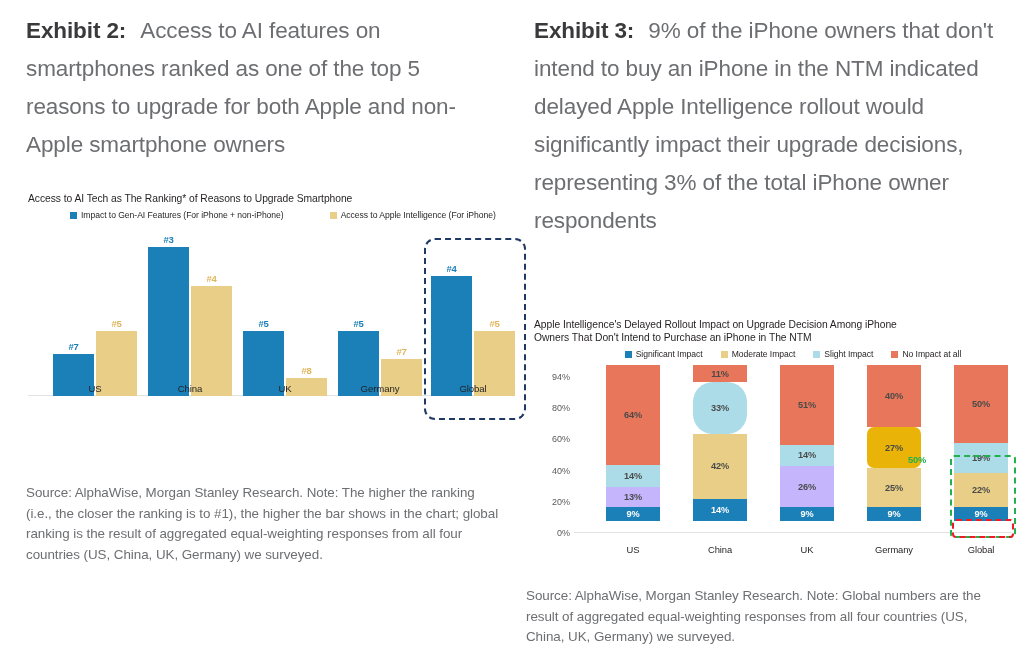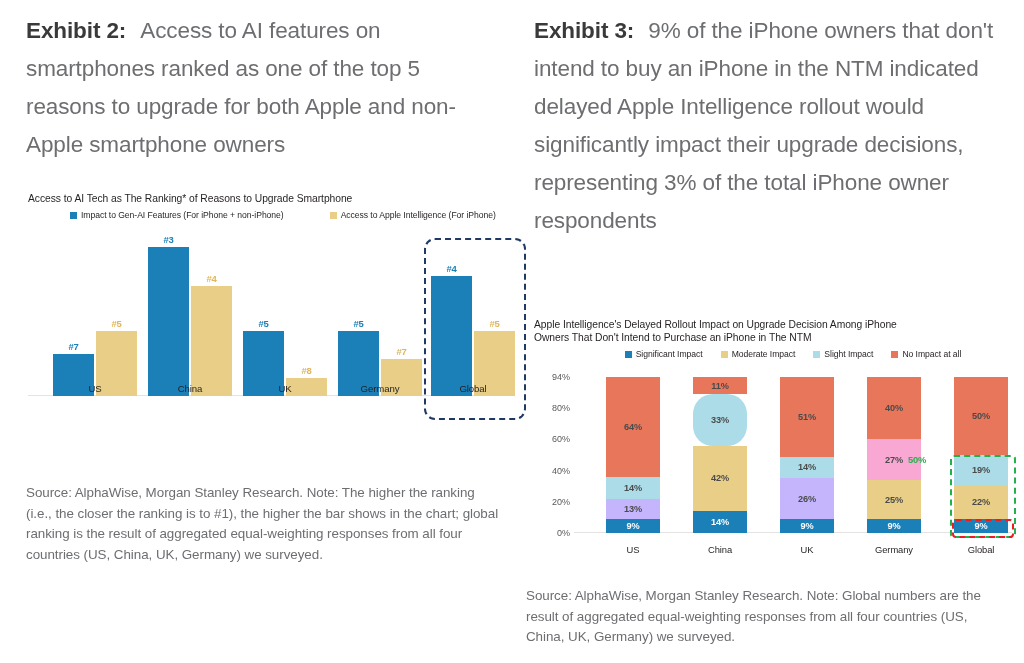--- a/index.html
+++ b/index.html
@@ -59,21 +59,21 @@
     position:absolute;border:2.2px dashed #1f3864;border-radius:11px;
     left:396px;top:6px;width:98px;height:178px;pointer-events:none;
   }
 
   
   #right-chart{left:534px;top:318px;width:478px;height:255px;}
   .plot-r{position:relative;width:478px;height:192px;margin-top:10px;}
   .ytick{position:absolute;left:0;width:36px;text-align:right;font-size:9px;color:#58595b;transform:translateY(-50%);}
   .gridarea{position:absolute;left:44px;right:2px;top:8px;bottom:28px;}
   .zeroline{position:absolute;left:40px;right:0;bottom:28px;height:1px;background:#e3e3e3;}
-  .stack{position:absolute;bottom:0;width:54px;height:100%;display:flex;flex-direction:column;}
+  .stack{position:absolute;bottom:12px;width:54px;height:100%;display:flex;flex-direction:column;}
   .seg{position:relative;display:flex;align-items:center;justify-content:center;}
   .seg span{font-size:9.2px;font-weight:700;letter-spacing:-0.2px;}
   .seg.s0 span{color:#ffffff;}
   .seg.s1 span,.seg.s2 span{color:#4a4a4a;}
   .seg.s3 span{color:#4a4a4a;}
   .xlab-r{
     position:absolute;bottom:6px;text-align:center;width:54px;
     font-size:9.4px;color:#231f20;letter-spacing:-0.1px;
   }
   .hl-green{
@@ -272,21 +272,21 @@
             </div>
           <div class="seg s0" style="background:#1b7fb8;height:9%;">
               <span>9%</span>
             </div>
         </div>
 
         <div class="stack" style="left:289px;">
           <div class="seg s3" style="background:#e8765b;height:40%;">
               <span>40%</span>
             </div>
-          <div class="seg s2" style="background:#f9a8d4;height:27%;">
+          <div class="seg s2" style="background:#eab308;height:27%;border-radius:7px;">
               <span>27%</span>
             </div>
           <div class="seg s1" style="background:#e8ce86;height:25%;">
               <span>25%</span>
             </div>
           <div class="seg s0" style="background:#1b7fb8;height:9%;">
               <span>9%</span>
             </div>
         </div>
 

